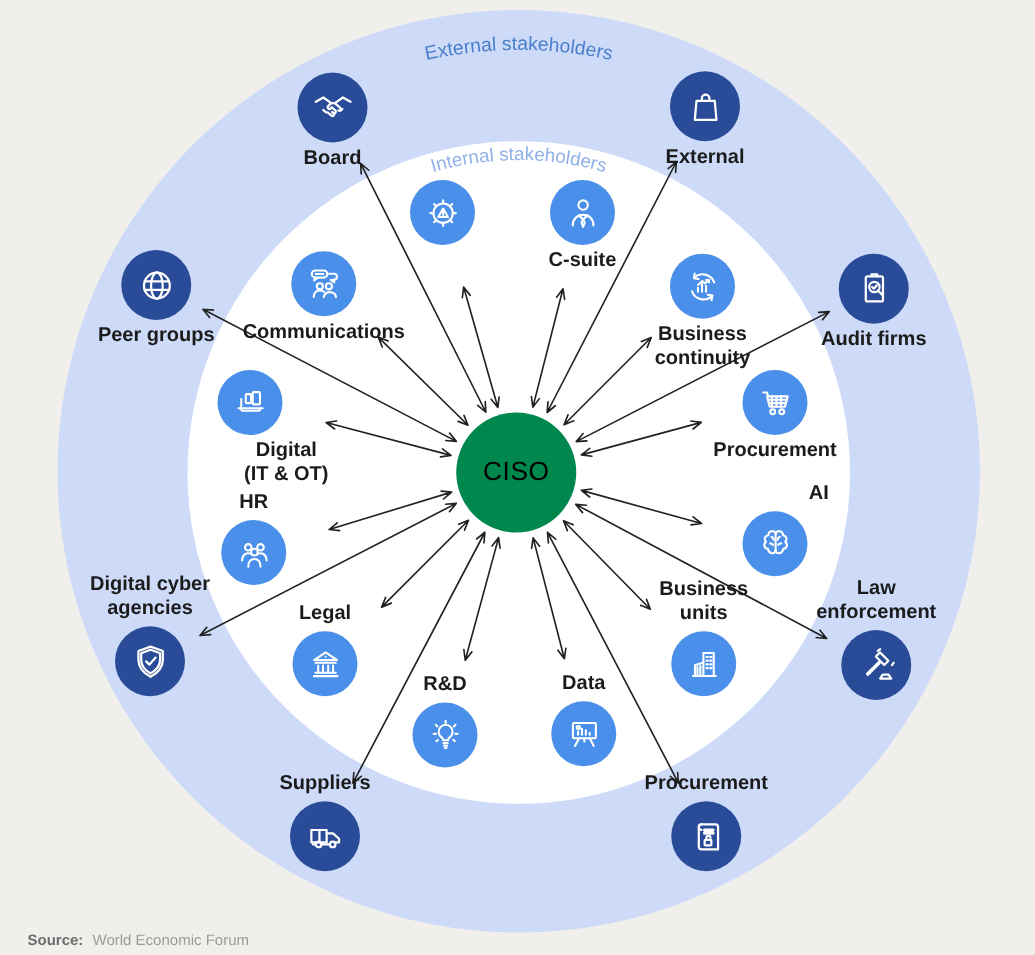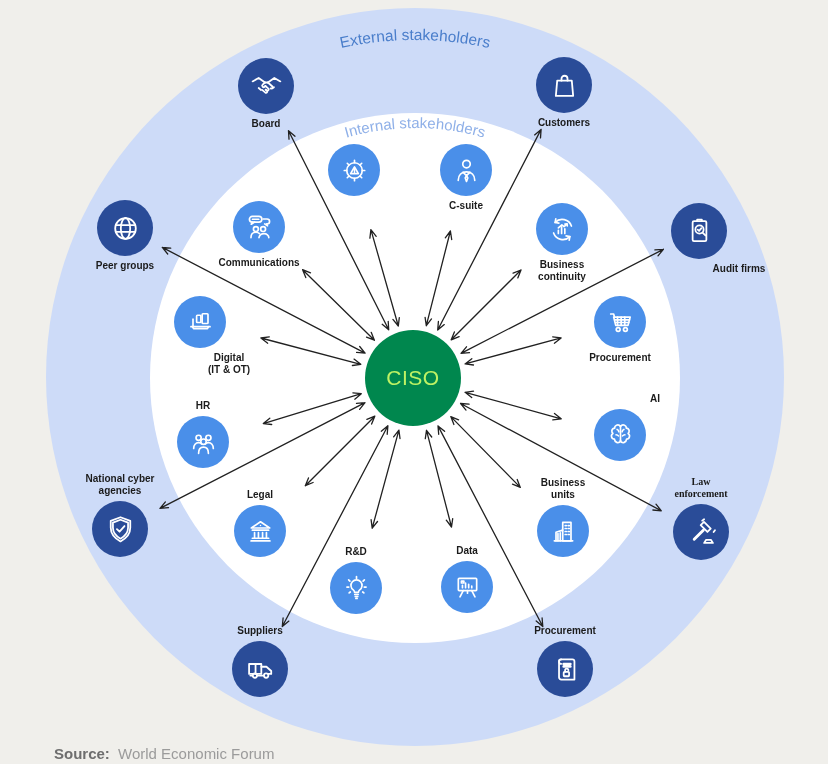--- a/index.html
+++ b/index.html
@@ -10,24 +10,24 @@
   }
   html,body{margin:0;padding:0;}
   body{background:var(--background);font-family:"Liberation Sans","DejaVu Sans",sans-serif;}
   .stage{position:relative;width:828px;height:764px;overflow:hidden;background:var(--background);}
   svg.base{position:absolute;left:0;top:0;}
   .ring-title-ext{fill:var(--external-title);font-size:15.5px;}
   .ring-title-int{fill:var(--internal-title);font-size:15px;}
   #nodes-layer{position:absolute;left:0;top:0;width:828px;height:764px;}
   .node{position:absolute;border-radius:50%;display:flex;align-items:center;justify-content:center;transform:translate(-50%,-50%);}
   .node svg{display:block;}
-  .lbl{position:absolute;transform:translate(-50%,0);font-weight:700;font-size:10px;line-height:1.18;color:var(--label);white-space:pre-line;text-align:center;width:max-content;max-width:130px;}
+  .lbl{position:absolute;transform:translate(-50%,0);font-weight:700;font-size:16px;line-height:1.18;color:var(--label);white-space:pre-line;text-align:center;width:max-content;max-width:130px;}
   .lbl.above{transform:translate(-50%,-100%);}
-  .ciso{position:absolute;left:413px;top:378px;width:96px;height:96px;border-radius:50%;background:var(--center);transform:translate(-50%,-50%);display:flex;align-items:center;justify-content:center;color:#bef264;font-size:21px;letter-spacing:.5px;}
-  .source{position:absolute;left:22px;top:745px;font-size:15px;margin-left:32px;}
+  .ciso{position:absolute;left:413px;top:378px;width:96px;height:96px;border-radius:50%;background:var(--center);transform:translate(-50%,-50%);display:flex;align-items:center;justify-content:center;color:#000000;font-size:21px;letter-spacing:.5px;}
+  .source{position:absolute;left:22px;top:745px;font-size:12px;}
   .source .sp{font-weight:700;color:var(--source-prefix);}
   .source .st{color:var(--source-text);margin-left:4px;}
   .arrow-path{stroke:var(--arrow);stroke-width:1.3;fill:none;stroke-linecap:round;}
 </style>
 </head>
 <body>
 
 <div class="stage">
   <svg class="base" width="828" height="764" viewBox="0 0 828 764">
     <circle cx="415" cy="377" r="369" fill="var(--outer-ring)"></circle>
@@ -203,60 +203,60 @@
           <path d="M16.3 13.4l1.1-.9M8 14.5l-1.7-1.4"></path>
         </svg>
       </div>
       <div class="lbl" style="left: 266px; top: 118px;">Board</div>
       <div class="node" style="left: 564px; top: 85px; width: 56px; height: 56px; background: var(--external-node);">
         <svg viewBox="0 0 24 24" width="33" height="33" fill="none" stroke="#fff" stroke-width="1.3" stroke-linecap="round" stroke-linejoin="round">
           <path d="M6.7 8.5h10.6l1 11.1H5.7z"></path>
           <path d="M9.8 8.5V7.1a2.2 2.2 0 0 1 4.4 0v1.4"></path>
         </svg>
       </div>
-      <div class="lbl" style="left: 564px; top: 117px;">Customers</div>
+      <div class="lbl" style="left: 564px; top: 117px;">External</div>
       <div class="node" style="left: 125px; top: 228px; width: 56px; height: 56px; background: var(--external-node);">
         <svg viewBox="0 0 24 24" width="33" height="33" fill="none" stroke="#fff" stroke-width="1.3" stroke-linecap="round" stroke-linejoin="round">
           <circle cx="12" cy="12" r="7.5"></circle>
           <ellipse cx="12" cy="12" rx="3.4" ry="7.5"></ellipse>
           <path d="M4.9 9.5h14.2M4.9 14.5h14.2"></path>
           <circle cx="12" cy="4.5" r=".8" fill="#fff" stroke="none"></circle>
           <circle cx="8.6" cy="9.5" r=".8" fill="#fff" stroke="none"></circle>
           <circle cx="15.4" cy="14.5" r=".8" fill="#fff" stroke="none"></circle>
         </svg>
       </div>
       <div class="lbl" style="left: 125px; top: 260px;">Peer groups</div>
       <div class="node" style="left: 699px; top: 231px; width: 56px; height: 56px; background: var(--external-node);">
         <svg viewBox="0 0 24 24" width="33" height="33" fill="none" stroke="#fff" stroke-width="1.3" stroke-linecap="round" stroke-linejoin="round">
           <rect x="7" y="4.4" width="10" height="14.6" rx="1"></rect>
           <path d="M10.3 4.4V3.3h3.4v1.1"></path>
           <circle cx="12" cy="10.6" r="3"></circle>
           <path d="M10.7 10.6l1 1 1.7-2"></path>
           <path d="M14.2 12.8l2.1 2.1"></path>
         </svg>
       </div>
-      <div class="lbl" style="left: 699px; top: 263px; margin-left: 40px;">Audit firms</div>
+      <div class="lbl" style="left: 699px; top: 263px;">Audit firms</div>
       <div class="node" style="left: 120px; top: 529px; width: 56px; height: 56px; background: var(--external-node);">
         <svg viewBox="0 0 24 24" width="33" height="33" fill="none" stroke="#fff" stroke-width="1.3" stroke-linecap="round" stroke-linejoin="round">
           <path d="M12 3.1 19.1 5.7v5.1c0 4.6-2.9 7.7-7.1 9.9-4.2-2.2-7.1-5.3-7.1-9.9V5.7z"></path>
           <path d="M12 4.9 17.5 7v3.8c0 3.6-2.2 6.1-5.5 7.9-3.3-1.8-5.5-4.3-5.5-7.9V7z"></path>
           <path d="M9.4 11.7l1.9 1.9 3.6-4.1"></path>
         </svg>
       </div>
-      <div class="lbl above" style="left: 120px; top: 497px;">National cyber
+      <div class="lbl above" style="left: 120px; top: 497px;">Digital cyber
 agencies</div>
       <div class="node" style="left: 701px; top: 532px; width: 56px; height: 56px; background: var(--external-node);">
         <svg viewBox="0 0 24 24" width="33" height="33" fill="none" stroke="#fff" stroke-width="1.3" stroke-linecap="round" stroke-linejoin="round">
           <path d="M11.4 6.7 13.8 4.3l4.9 4.9-2.4 2.4z"></path>
           <path d="M13.3 10.3l-6.6 6.6" stroke-width="2.1"></path>
           <path d="M12.5 3.4l1.4-1M20.8 11.7l1-1.4"></path>
           <path d="M13.9 19.6h6.4l-1.5-2.3h-3.4z"></path>
         </svg>
       </div>
-      <div class="lbl above" style="left: 701px; top: 500px; font-family: Liberation Serif, serif;">Law
+      <div class="lbl above" style="left: 701px; top: 500px;">Law
 enforcement</div>
       <div class="node" style="left: 260px; top: 669px; width: 56px; height: 56px; background: var(--external-node);">
         <svg viewBox="0 0 24 24" width="33" height="33" fill="none" stroke="#fff" stroke-width="1.3" stroke-linecap="round" stroke-linejoin="round">
           <rect x="3.7" y="8" width="8.9" height="7.2"></rect>
           <path d="M8.4 8v7.2"></path>
           <path d="M12.6 10h3.7l3.5 3.1v2.1h-2"></path>
           <circle cx="7.9" cy="16.4" r="1.6"></circle>
           <circle cx="16.1" cy="16.4" r="1.6"></circle>
           <path d="M6.3 16.4H4.6M9.5 16.4h5"></path>
         </svg>

